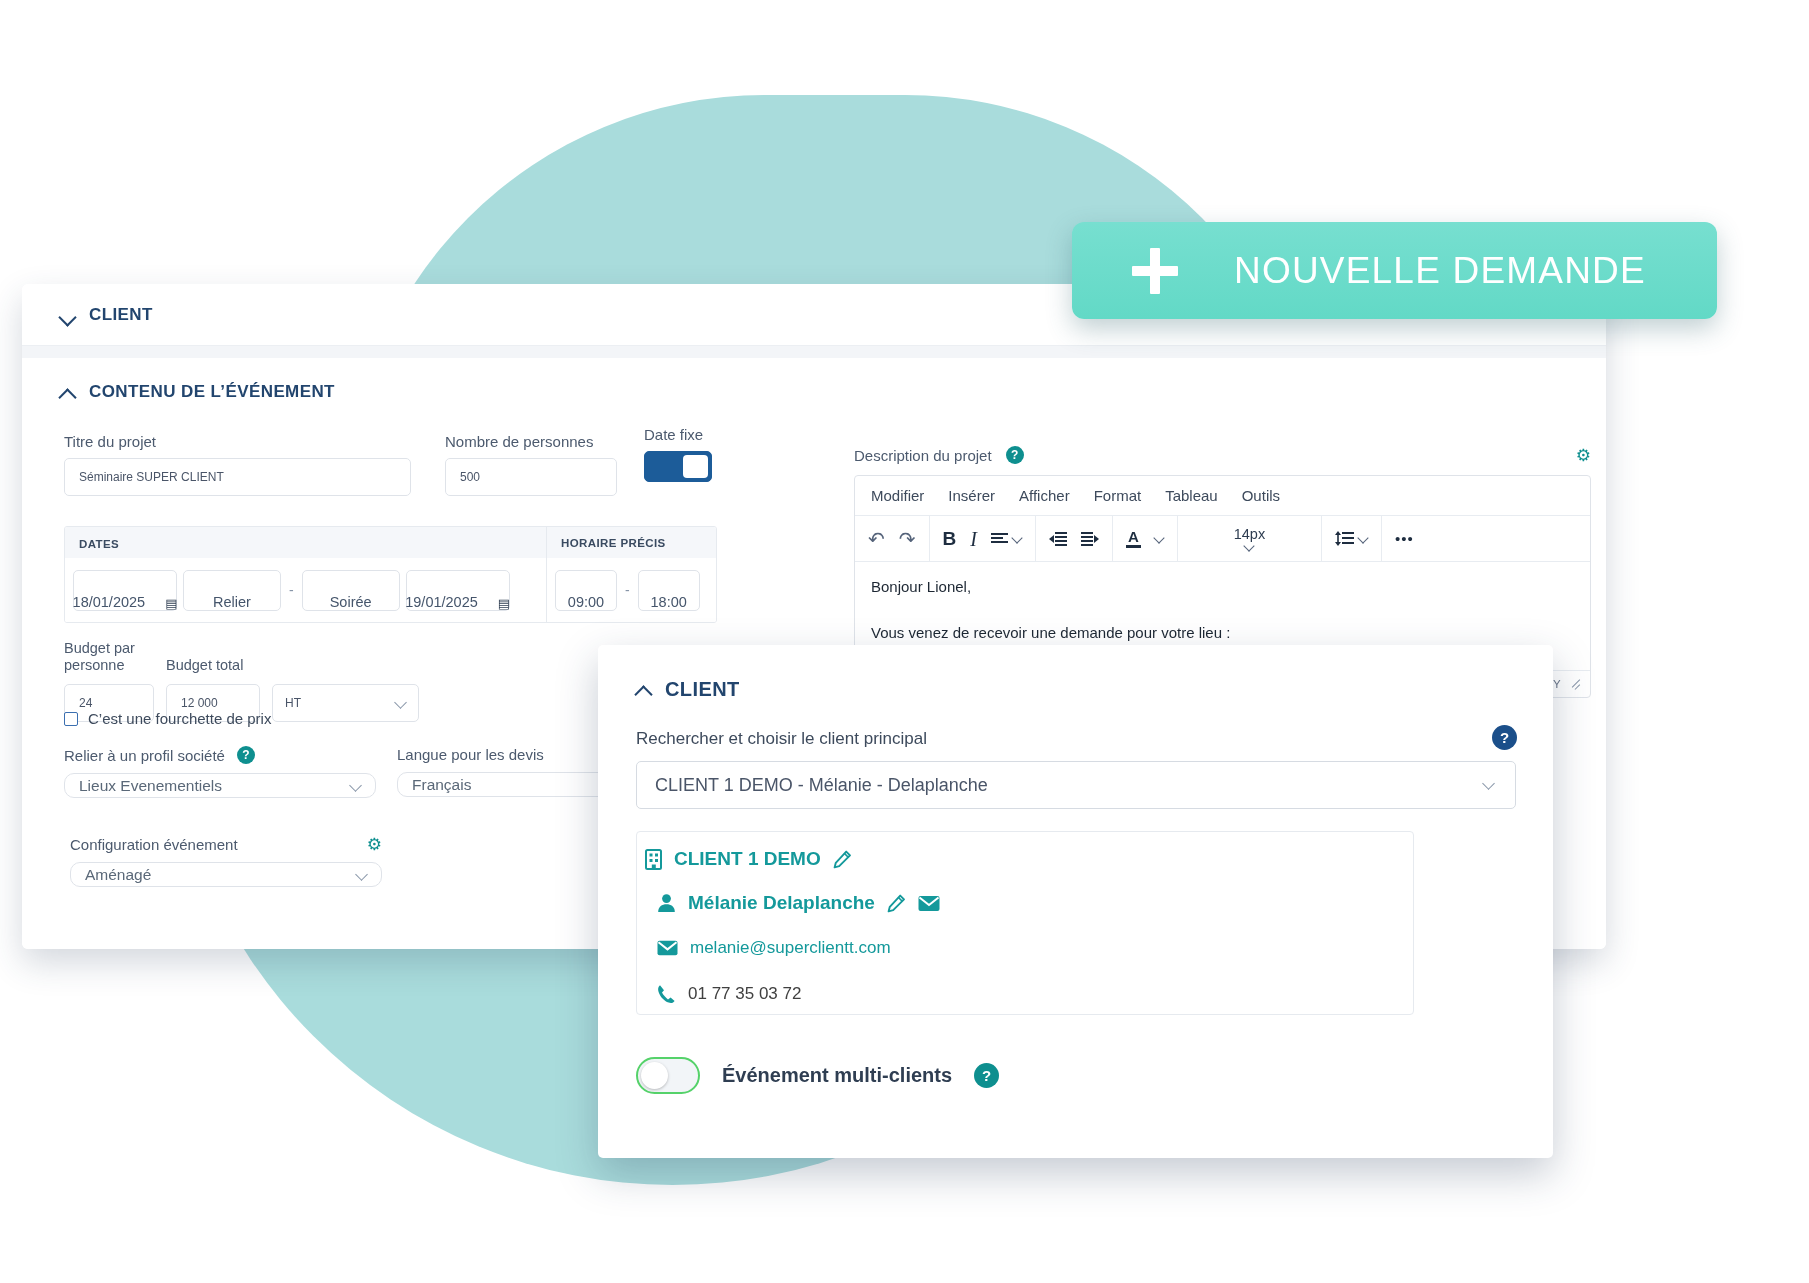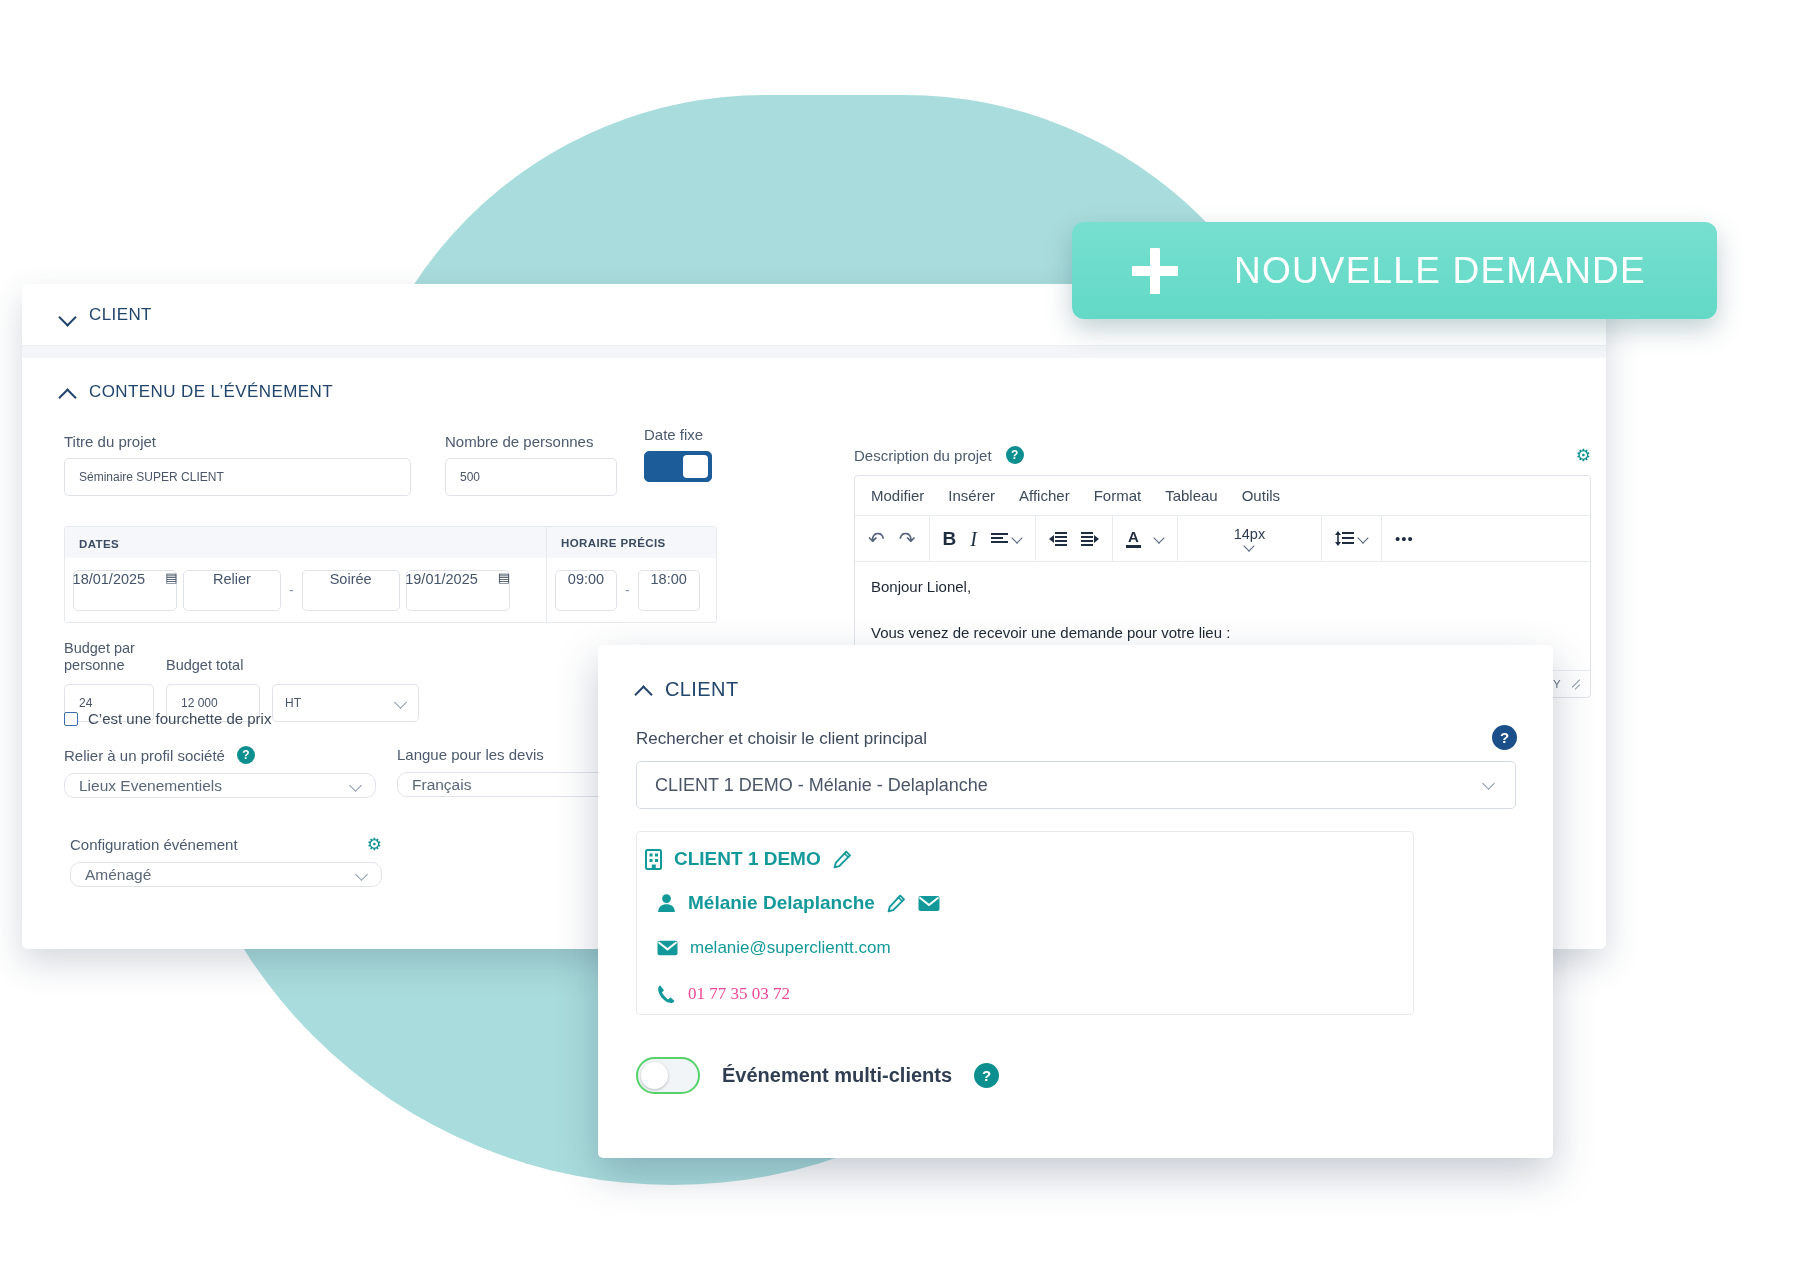--- a/index.html
+++ b/index.html
@@ -40,21 +40,21 @@
   .client-strip {
     position: absolute; left: 0; top: 0; width: 100%; height: 62px;
     background: #fff; border-bottom: 1px solid #eceff3;
   }
   .gray-gap {
     position: absolute; left: 0; top: 62px; width: 100%; height: 12px;
     background: #f3f5f8;
   }
   .section-head {
     display: flex; align-items: center; gap: 14px;
-    color: #22456e; font-weight: normal; font-size: 17px;
+    color: #22456e; font-weight: bold; font-size: 17px;
     letter-spacing: .4px;
   }
   .chev {
     display:inline-block; width: 15px; height: 15px; position: relative;
   }
   .chev::before{
     content:""; position:absolute; left:1px; top:3px;
     width:11px; height:11px;
     border-left: 2.6px solid #22456e; border-bottom: 2.6px solid #22456e;
     transform: rotate(-45deg);
@@ -100,21 +100,21 @@
   }
   .dt-head { display:flex; background:#f5f7fa; height:31px; align-items:center; }
   .dt-head .c1 { width:481px; padding-left:14px; }
   .dt-head .c2 { flex:1; padding-left:14px; border-left:1px solid #e6eaef; height:100%; display:flex; align-items:center;}
   .dt-head span { font-size:11.5px; font-weight:bold; color:#3a4b61; letter-spacing:.4px; }
   .dt-body { display:flex; background:#fff; height:64px; align-items:center; }
   .dt-left { width:481px; display:flex; align-items:center; padding:0 8px; gap:6px;}
   .dt-right { flex:1; display:flex; align-items:center; padding:0 8px; gap:6px; border-left:1px solid #e6eaef; height:100%;}
   .mini-input {
     border:1px solid #dfe3e9; border-radius:5px; height:41px;
-    display:flex; align-items:flex-start; justify-content:center; gap:20px;
+    display:flex; align-items:flex-end; justify-content:center; gap:20px;
     font-size:14.5px; color:#45556b; background:#fff; white-space:nowrap;
   }
   .w-date { width:104px; }
   .w-sel  { width:98px; }
   .w-time { width:62px; }
   .dash { color:#8795a8; font-size:14px; padding:0 2px;}
   .cal-ico { font-size:13px; color:#2d3c50; line-height:1; }
 
   
   #budget-row { position:absolute; left:42px; top:280px; }
@@ -214,21 +214,21 @@
     position:absolute; left:38px; top:186px; width:778px; height:184px;
     border:1px solid #e6eaef; border-radius:4px; background:#fff;
   }
   .cc-row { display:flex; align-items:center; gap:12px; position:absolute; }
   #cc-r1 { left:8px; top:16px; }
   #cc-r2 { left:20px; top:60px; }
   #cc-r3 { left:20px; top:106px; }
   #cc-r4 { left:20px; top:152px; }
   .cc-name { font-size:19px; font-weight:bold; color:#14999b; }
   .cc-val  { font-size:17px; color:#14999b; }
-  .cc-val.dark { color:#ec4899;font-family:Liberation Serif, serif; }
+  .cc-val.dark { color:#404040; }
   .ico { color:#14999b; font-size:18px; line-height:1; display:inline-flex; }
   .ico.pen { font-size:17px; }
   #multi-row { position:absolute; left:38px; top:412px; display:flex; align-items:center; gap:22px;text-align:center; }
   .toggle-off {
     width:64px; height:37px; border-radius:19px; background:#f2f5f8;
     border:2px solid #55d26a; position:relative;
   }
   .toggle-off .knob2 {
     position:absolute; left:3px; top:3px; width:27px; height:27px; border-radius:50%;
     background:#fff; box-shadow:0 1px 3px rgba(0,0,0,.25);

